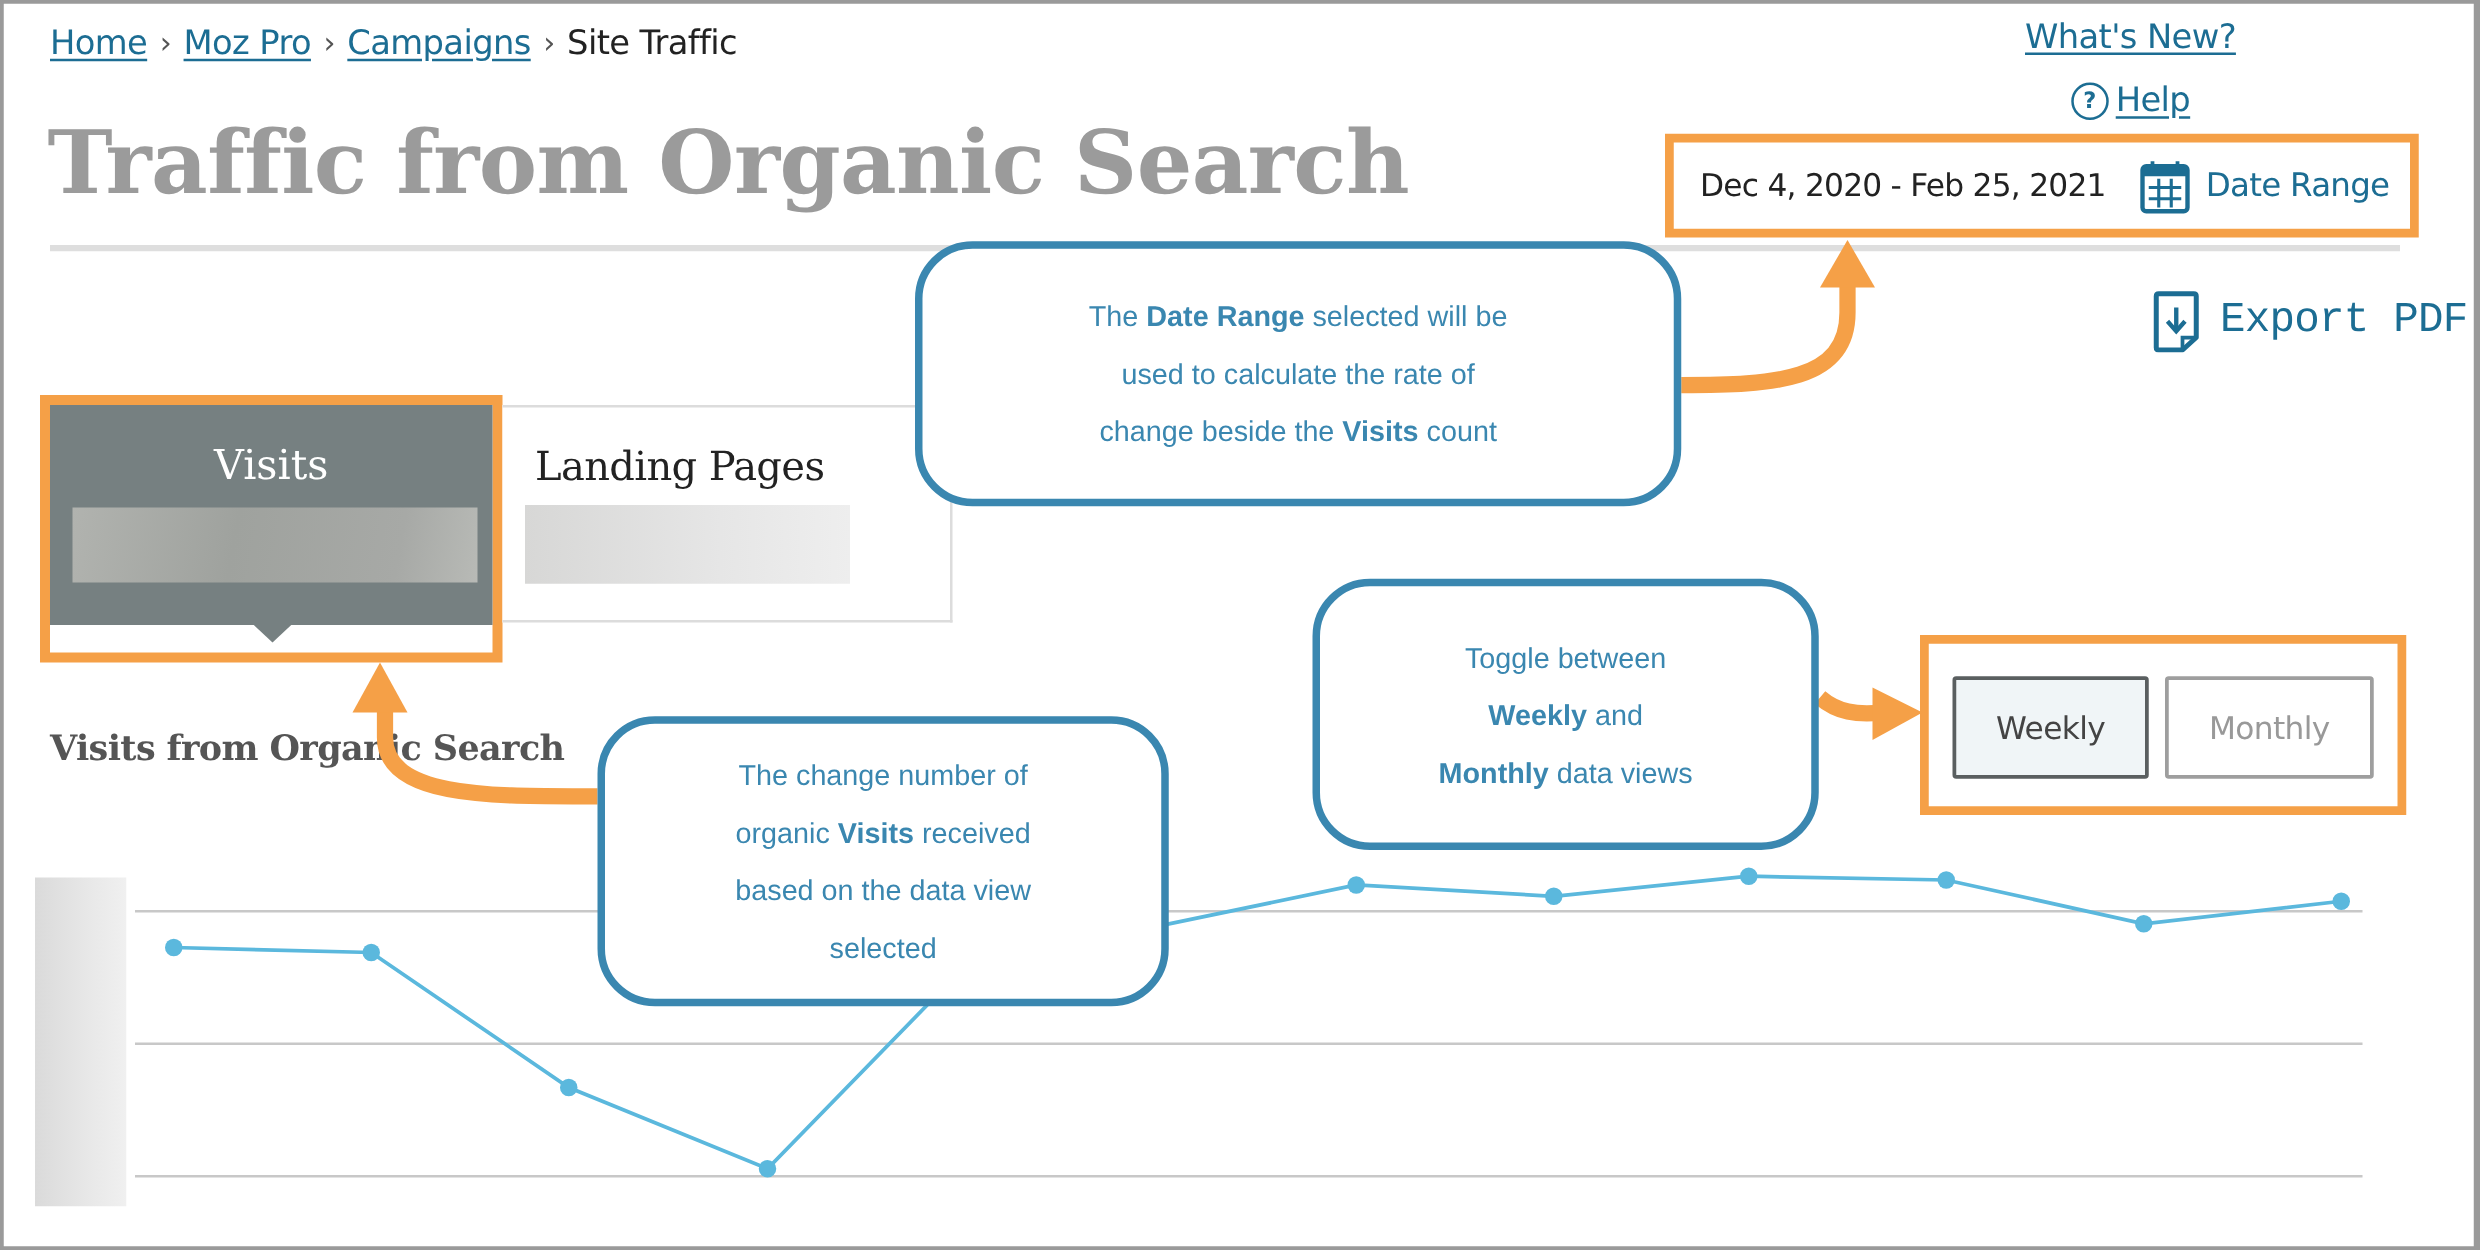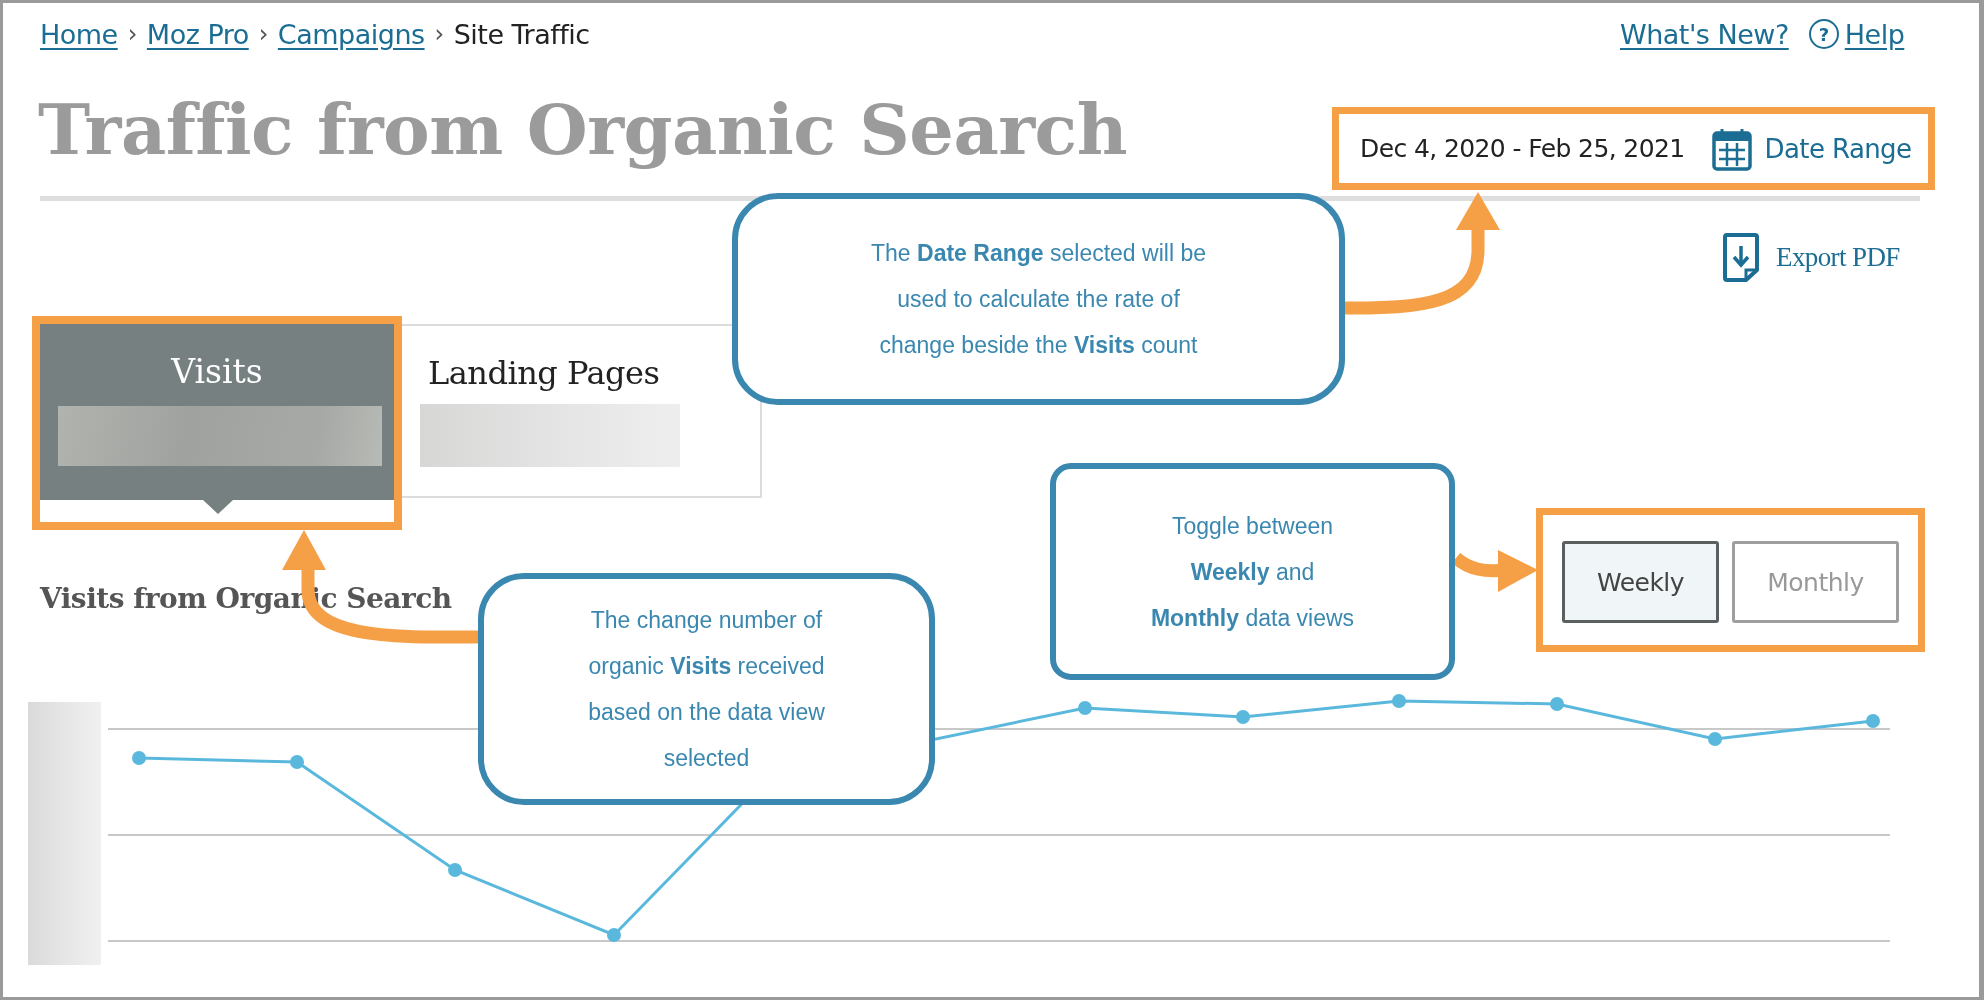--- a/index.html
+++ b/index.html
@@ -6,32 +6,32 @@
   html, body { width: 1984px; height: 1000px; overflow: hidden; background: #ffffff; }
   body { position: relative; font-family: "Liberation Sans", sans-serif; }
   .frame { position: absolute; left: 0; top: 0; width: 1984px; height: 1000px; border: 3px solid #9a9a9a; border-right-width: 5px; }
   .abs { position: absolute; }
   a.link { color: #1c6d93; text-decoration: underline; text-underline-offset: 4px; }
 
   .breadcrumb { left: 40px; top: 14px; height: 40px; display: flex; align-items: center; gap: 10px; font-size: 27px; font-family: "DejaVu Sans", sans-serif; letter-spacing: -0.5px; }
   .breadcrumb .sep { color: #555; font-size: 24px; }
   .breadcrumb .current { color: #222; }
 
-  .toplinks { left: 1620px; top: 14px; height: 40px; display: flex; align-items: center; gap: 20px; font-size: 27px; font-family: "DejaVu Sans", sans-serif; letter-spacing: -0.5px; }
+  .toplinks { left: 1620px; top: 14px; height: 40px; display: flex; align-items: center; gap: 20px; font-size: 27px; font-family: "DejaVu Sans", sans-serif; letter-spacing: -0.5px; flex-direction: column; }
   .help-wrap { display: flex; align-items: center; gap: 6px; }
   .help-icon { width: 30px; height: 30px; border: 2.5px solid #1c6d93; border-radius: 50%; color: #1c6d93; font-size: 18px; font-weight: bold; display: flex; align-items: center; justify-content: center; }
 
   .page-title { left: 38px; top: 88px; font-family: "DejaVu Serif", serif; font-size: 70px; color: #9b9b9b; letter-spacing: -0.5px; white-space: nowrap; }
   .title-divider { left: 40px; top: 196px; width: 1880px; height: 5px; background: #dedede; }
 
   .date-box { left: 1332px; top: 107px; width: 603px; height: 83px; border: 7px solid #f5a047; background: #fff; display: flex; align-items: center; padding-left: 21px; }
   .date-text { font-family: "DejaVu Sans", sans-serif; font-size: 25px; color: #222; letter-spacing: -0.6px; white-space: nowrap; }
   .date-btn { display: flex; align-items: center; gap: 12px; margin-left: 26px; color: #1c6d93; font-family: "DejaVu Sans", sans-serif; font-size: 26px; letter-spacing: -0.6px; white-space: nowrap; }
 
-  .export { left: 1722px; top: 232px; display: flex; align-items: center; gap: 16px; color: #1c6d93; font-family: Liberation Serif, serif; font-size: 27px; letter-spacing: -0.6px; }
+  .export { left: 1722px; top: 232px; display: flex; align-items: center; gap: 16px; color: #1c6d93; font-family: Liberation Mono, monospace; font-size: 34px; letter-spacing: -0.6px; }
 
   .tab-orange { left: 32px; top: 316px; width: 370px; height: 214px; border: 8px solid #f5a047; background: #fff; }
   .tab-visits { left: 40px; top: 324px; width: 354px; height: 176px; background: #768081; }
   .tab-visits .label { position: absolute; left: 0; right: 0; top: 28px; text-align: center; color: #fff; font-family: "DejaVu Serif", serif; font-size: 33px; }
   .tab-visits .blur { position: absolute; left: 18px; top: 82px; width: 324px; height: 60px; background: linear-gradient(100deg, #b1b3af 0%, #9fa29e 40%, #a7a9a6 80%, #b8bab6 100%); }
   .tab-caret { left: 203px; top: 500px; width: 0; height: 0; border-left: 15px solid transparent; border-right: 15px solid transparent; border-top: 14px solid #768081; }
   .tab-landing { left: 402px; top: 324px; width: 360px; height: 174px; border: 2px solid #dcdcdc; border-left: none; background: #fff; }
   .tab-landing .label { position: absolute; left: 26px; top: 28px; color: #222; font-family: "DejaVu Serif", serif; font-size: 32px; white-space: nowrap; letter-spacing: -0.5px; }
   .tab-landing .blur { position: absolute; left: 18px; top: 78px; width: 260px; height: 63px; background: linear-gradient(90deg, #d7d7d6 0%, #e6e6e6 60%, #eeeeee 100%); }
 
@@ -42,21 +42,21 @@
   .btn-weekly { left: 1562px; width: 157px; border: 3px solid #5a5f60; background: #f0f5f7; color: #444; }
   .btn-monthly { left: 1732px; width: 167px; border: 3px solid #9e9e9e; background: #fff; color: #999; }
 
   .yaxis-blur { left: 28px; top: 702px; width: 73px; height: 263px; background: linear-gradient(90deg, #dadada 0%, #e8e8e8 60%, #f0f0f0 100%); }
   .chart-svg { left: 0; top: 0; }
 
   .callout { border: 6px solid #3a87b0; border-radius: 46px; background: #fff; color: #3a87b0; font-size: 23px; line-height: 46px; text-align: center; display: flex; align-items: center; justify-content: center; padding: 0 20px; }
   .callout b { font-weight: bold; }
   .callout-date { left: 732px; top: 193px; width: 613px; height: 212px; }
   .callout-visits { left: 478px; top: 573px; width: 457px; height: 232px; }
-  .callout-toggle { left: 1050px; top: 463px; width: 405px; height: 217px; border-radius: 21px; }
+  .callout-toggle { left: 1050px; top: 463px; width: 405px; height: 217px; }
 </style>
 </head>
 <body>
 
 <div class="frame"></div>
 
 <nav class="abs breadcrumb">
   <a class="link" href="#">Home</a>
   <span class="sep">›</span>
   <a class="link" href="#">Moz Pro</a>

